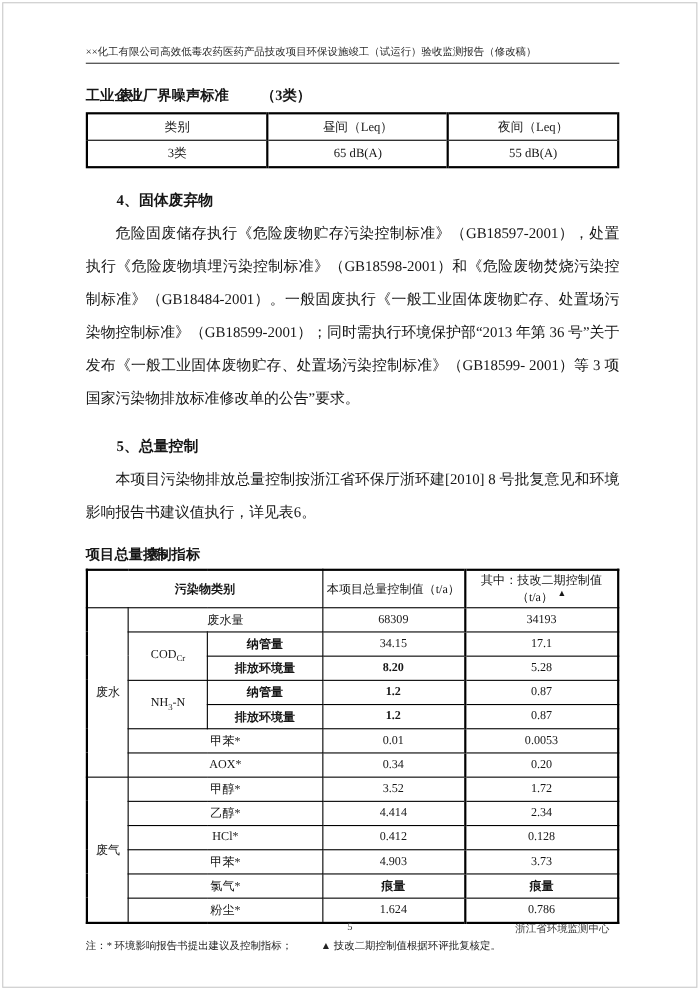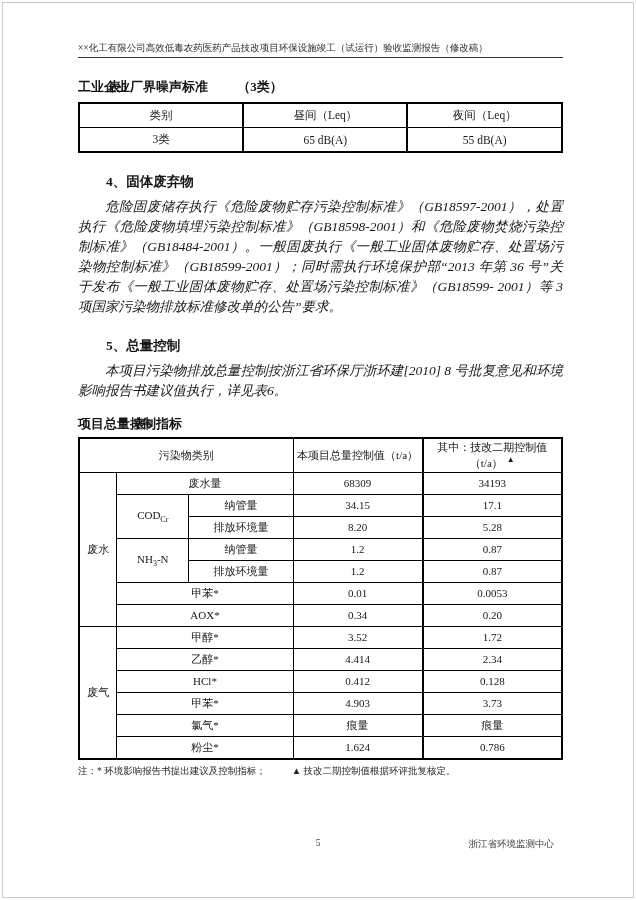--- a/index.html
+++ b/index.html
@@ -25,28 +25,28 @@
   .cap6 .lbl{left:55px;}
   
   table{border-collapse:collapse;width:100%;}
   .t5{margin-top:6px;font-size:11.5px;border:2px solid #000;}
   .t5 td{border:1px solid #000;border-left-width:2px;border-right-width:2px;
     text-align:center;height:21px;padding:1px 2px;}
   
   .t6{margin-top:4px;font-size:11px;border:2px solid #000;}
   .t6 td{border:1px solid #000;text-align:center;height:19px;padding:1px 2px;}
   .t6 td.vsep{border-left-width:2px;}
-  .t6 .b{font-weight:normal;}
+  .t6 .b{font-weight:bold;}
   .t6 sub{font-size:8px;}
   .marker{font-size:8px;vertical-align:super;margin-left:4px;}
   
   .sec-heading{font-weight:bold;font-size:13.5px;line-height:30px;margin:14px 0 0 28px;}
-  .para{font-size:13.5px;line-height:20px;text-align:justify;text-indent:2em;margin:0;font-style:italic;}
+  .para{font-size:13.5px;line-height:30px;text-align:justify;text-indent:2em;margin:0;}
   
-  .t6-note{font-size:9.5px;line-height:13px;margin-top:5px;color:#222;}
+  .t6-note{font-size:9.5px;line-height:13px;margin-top:15px;color:#222;}
   .t6-note .gap{display:inline-block;width:26px;}
   
   .footer{position:absolute;top:838px;left:0;width:636px;font-size:9.5px;color:#3a3a3a;}
   .footer .pageno{position:absolute;left:0;width:100%;text-align:center;}
   .footer .org{position:absolute;right:82px;white-space:nowrap;}
 </style>
 </head>
 <body>
 
 <div class="scan-frame"></div>

